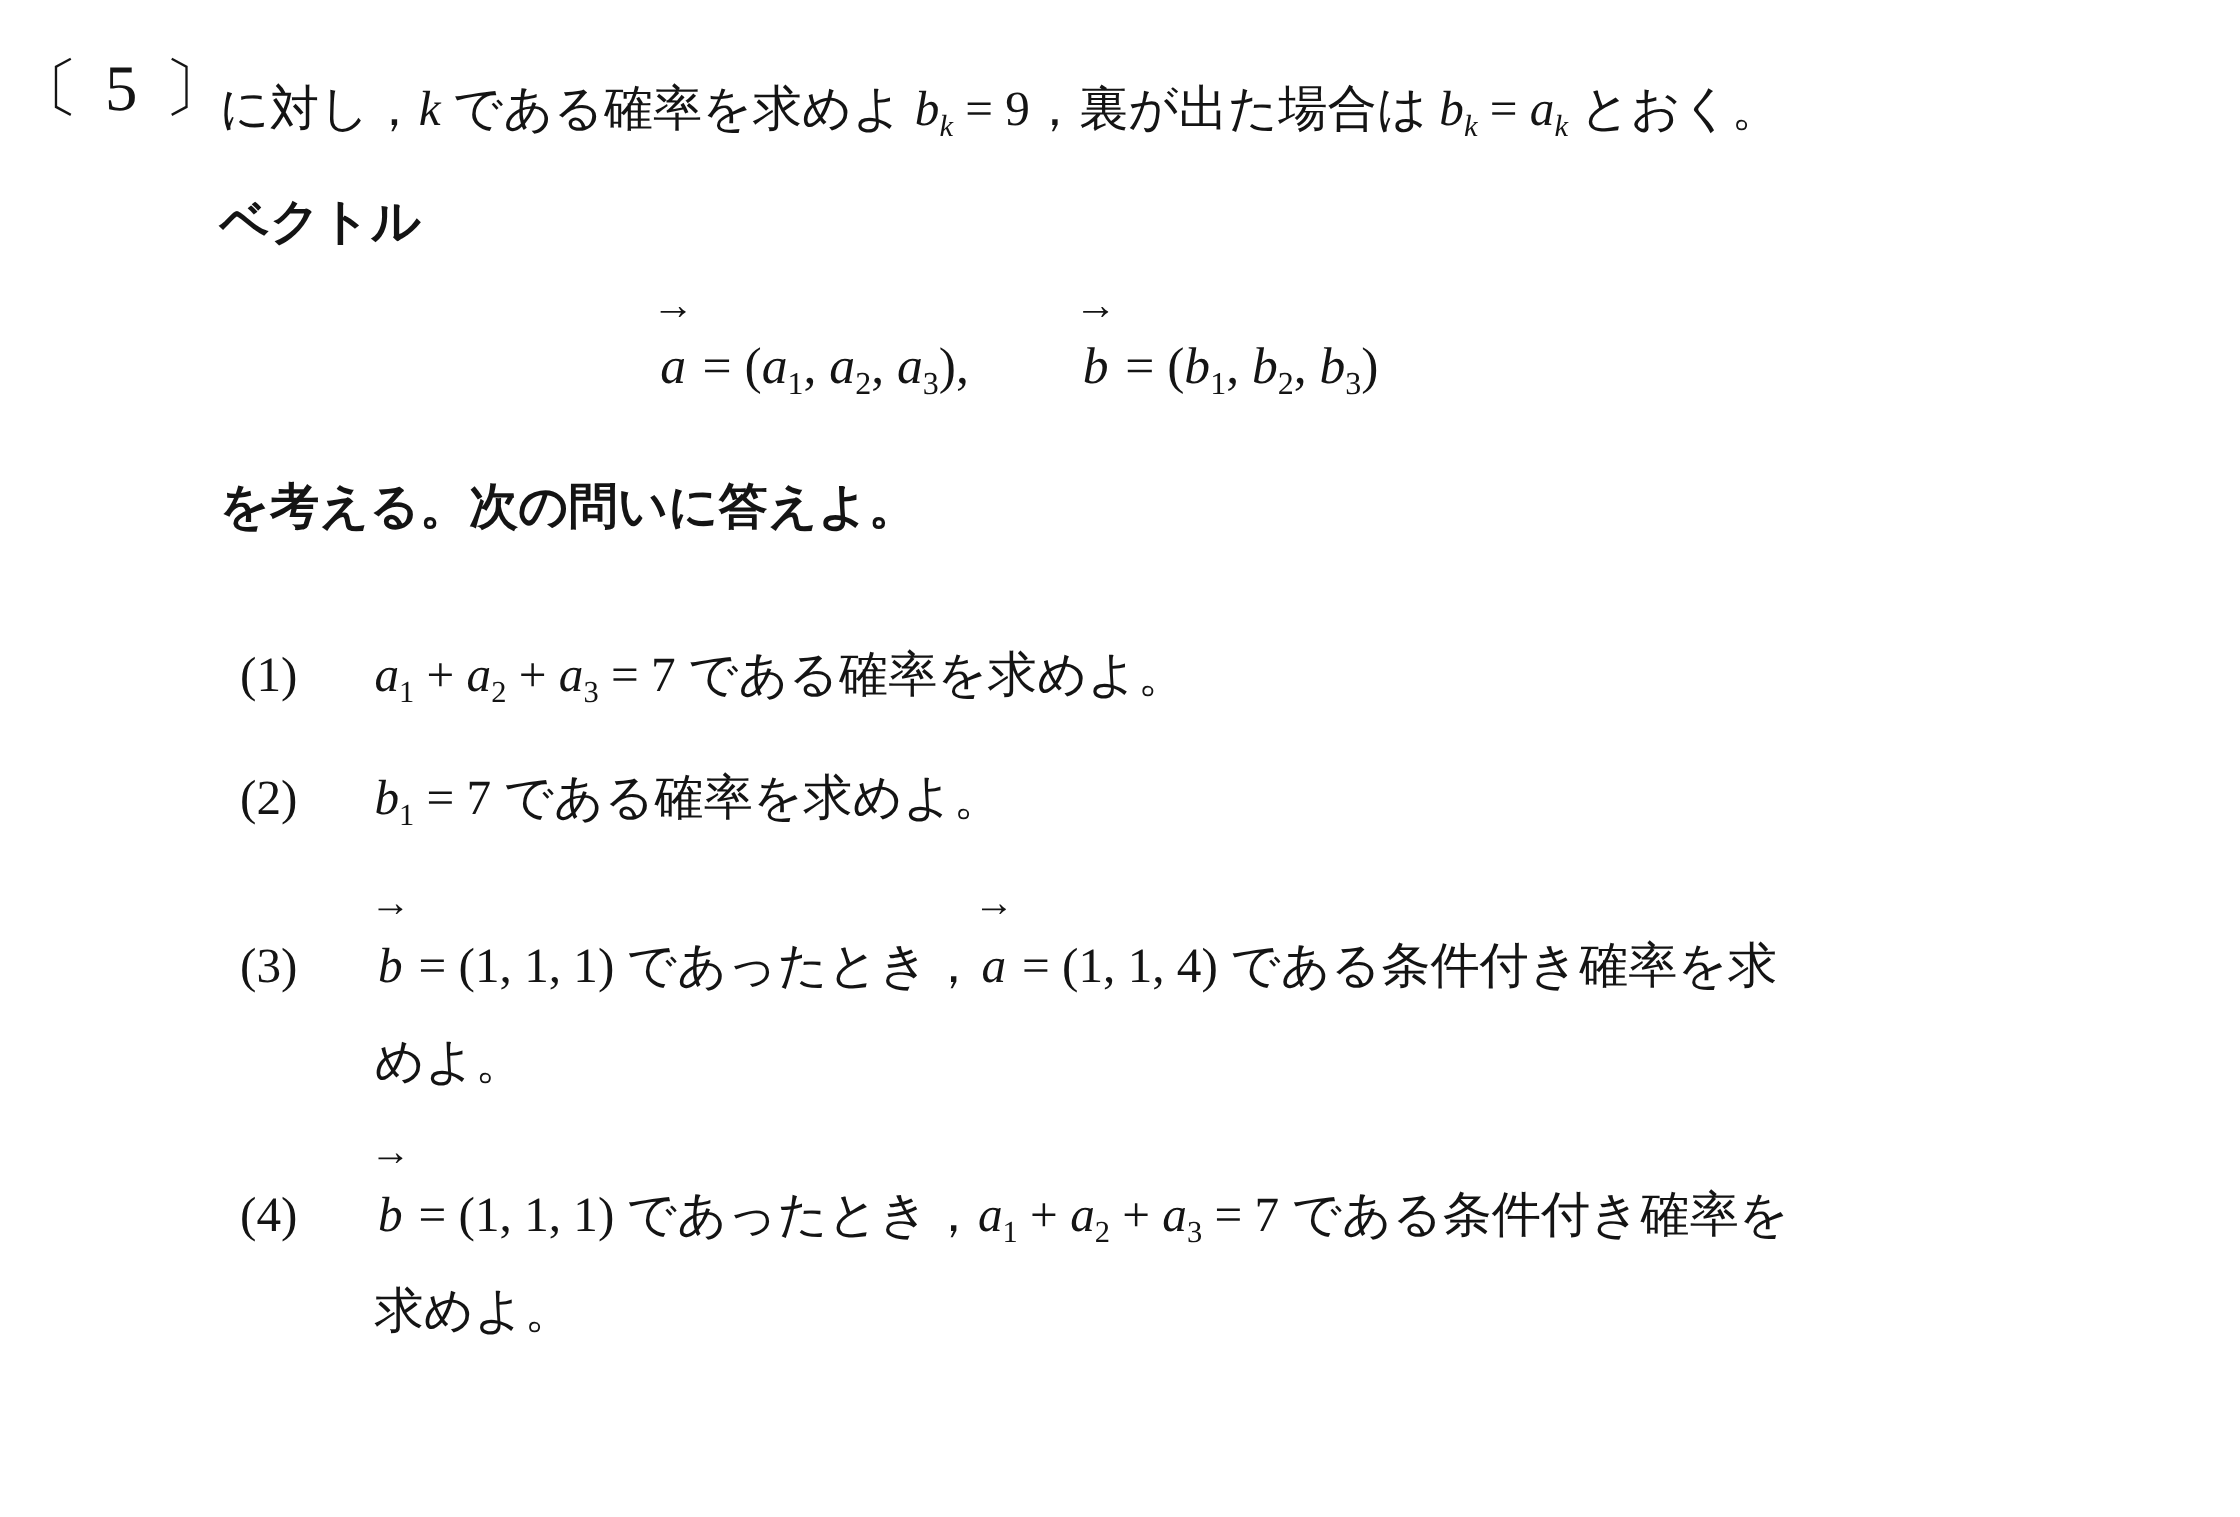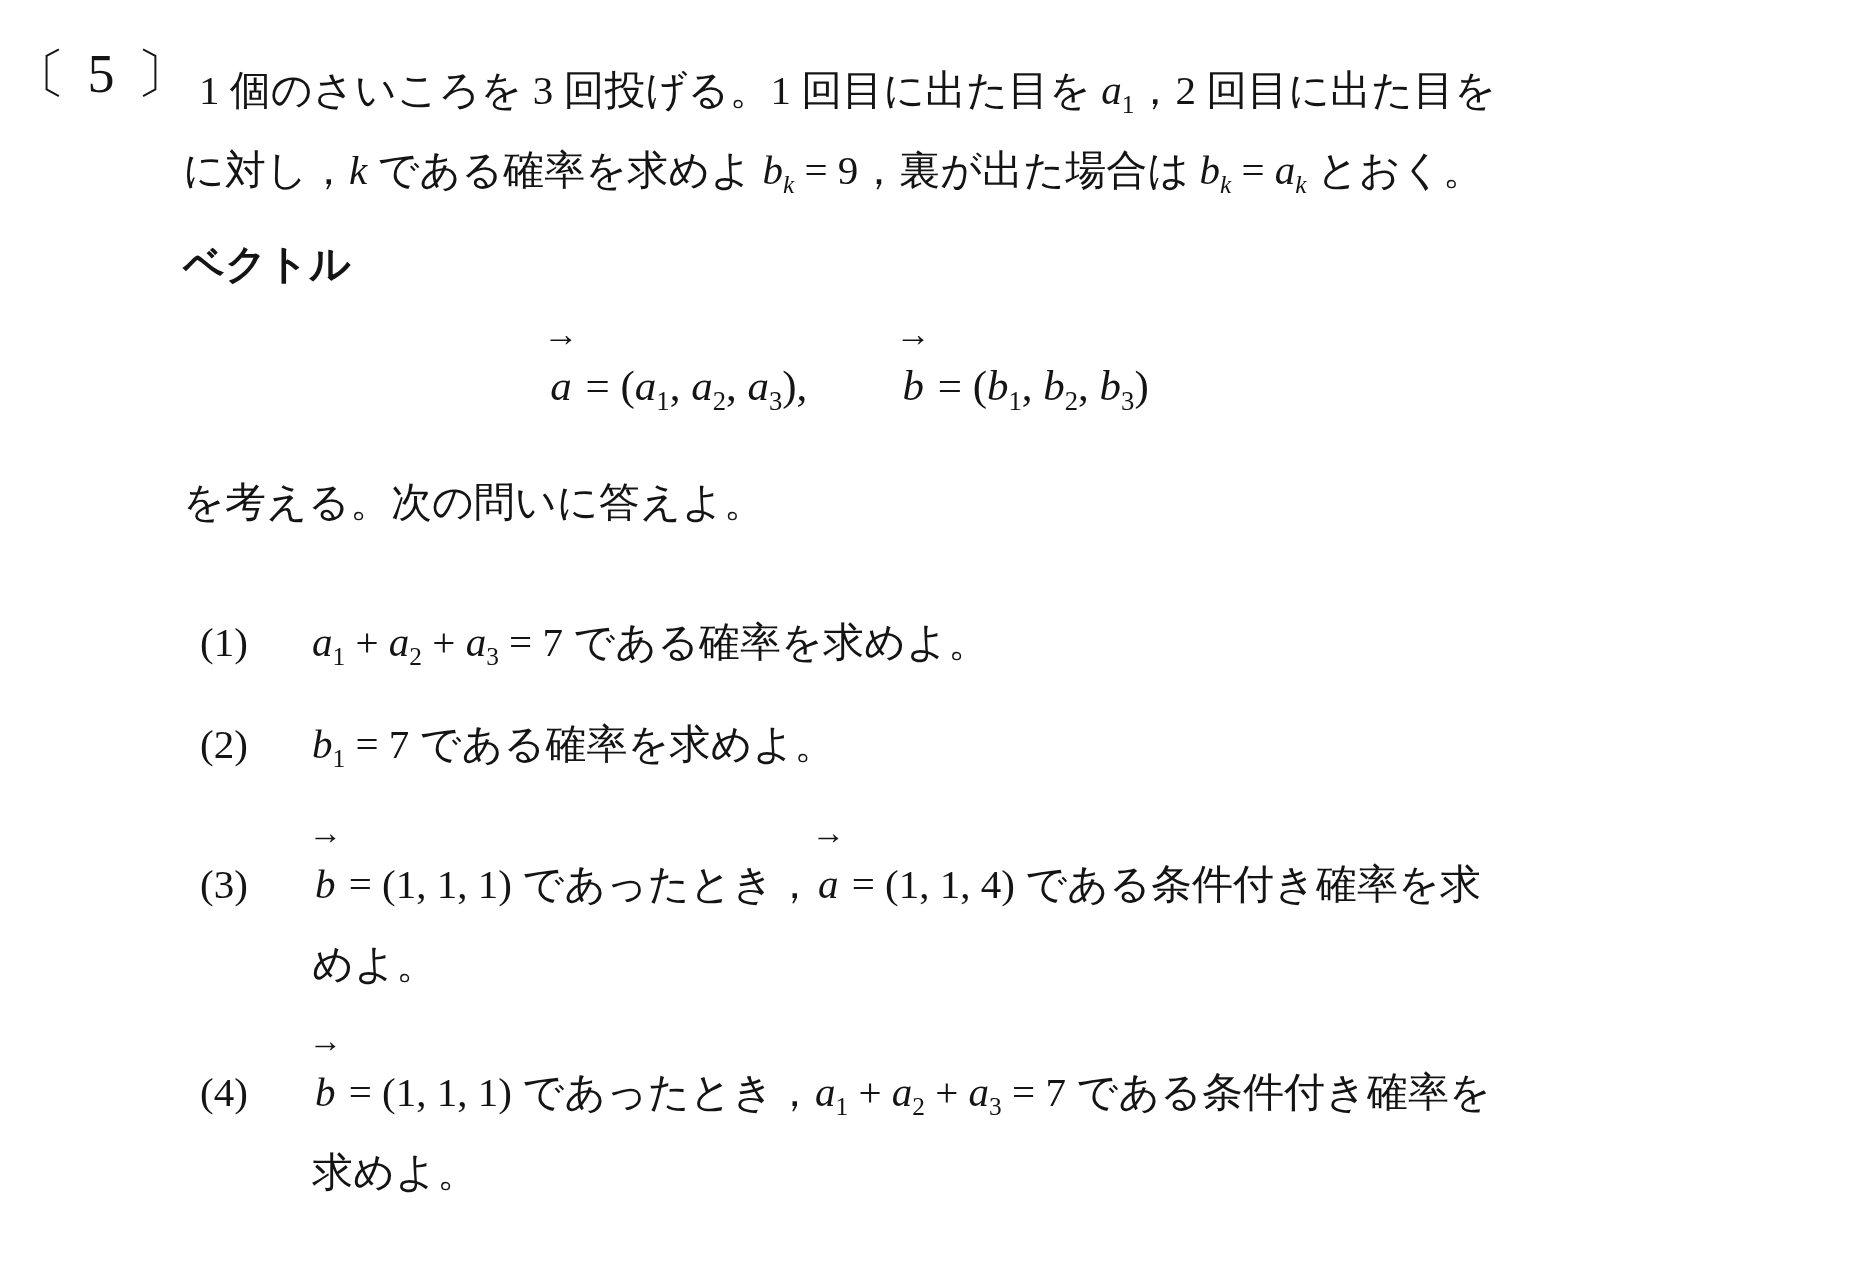--- a/index.html
+++ b/index.html
@@ -26,21 +26,21 @@
     line-height:80px;
     white-space:nowrap;
   }
   .tline.indent{text-indent:16px;}
   .vector-label{margin-top:14px;font-weight:bold;}
   .equation{
     padding-top:42px;
     text-align:center;
     font-size:43px;
   }
-  .outro{margin-top:36px;}
+  .outro{margin-top:36px;font-weight:bold;}
   .questions{margin-top:60px;}
   .q{display:flex;align-items:flex-start;}
   .q.q2{margin-top:22px;}
   .q.q3{margin-top:18px;}
   .q.q4{margin-top:6px;}
   .q.has-vec{padding-top:42px;}
   .q-label{
     flex:0 0 102px;
     padding-left:17px;
     box-sizing:border-box;
@@ -59,21 +59,20 @@
   }
   .gap{display:inline-block;width:92px;}
 </style>
 </head>
 <body>
 
 <div class="page">
   <div class="problem-number">〔 5 〕</div>
 
   <div class="content">
-    <div class="tline indent"><span>1 個のさいころを 3 回投げる。1 回目に出た目を </span><span><span class="mvar">a</span><sub class="msub">1</sub></span><span>，2 回目に出た目を</span></div>
     <div class="tline"><span>に対し，</span><span><span class="mvar">k</span></span><span> である確率を求めよ </span><span><span class="mvar">b</span><sub class="msub it">k</sub></span><span> = 9，裏が出た場合は </span><span><span class="mvar">b</span><sub class="msub it">k</sub></span><span> = </span><span><span class="mvar">a</span><sub class="msub it">k</sub></span><span> とおく。</span></div>
     <div class="tline vector-label">ベクトル</div>
 
     <div class="tline equation"><span class="vec"><span class="vec-arrow">→</span><span class="mvar">a</span></span><span> = (</span><span><span class="mvar">a</span><sub class="msub">1</sub></span><span>, </span><span><span class="mvar">a</span><sub class="msub">2</sub></span><span>, </span><span><span class="mvar">a</span><sub class="msub">3</sub></span><span>),</span><span class="gap"></span><span class="vec"><span class="vec-arrow">→</span><span class="mvar">b</span></span><span> = (</span><span><span class="mvar">b</span><sub class="msub">1</sub></span><span>, </span><span><span class="mvar">b</span><sub class="msub">2</sub></span><span>, </span><span><span class="mvar">b</span><sub class="msub">3</sub></span><span>)</span></div>
 
     <div class="tline outro">を考える。次の問いに答えよ。</div>
 
     <div class="questions">
 
       <div class="q q1">

